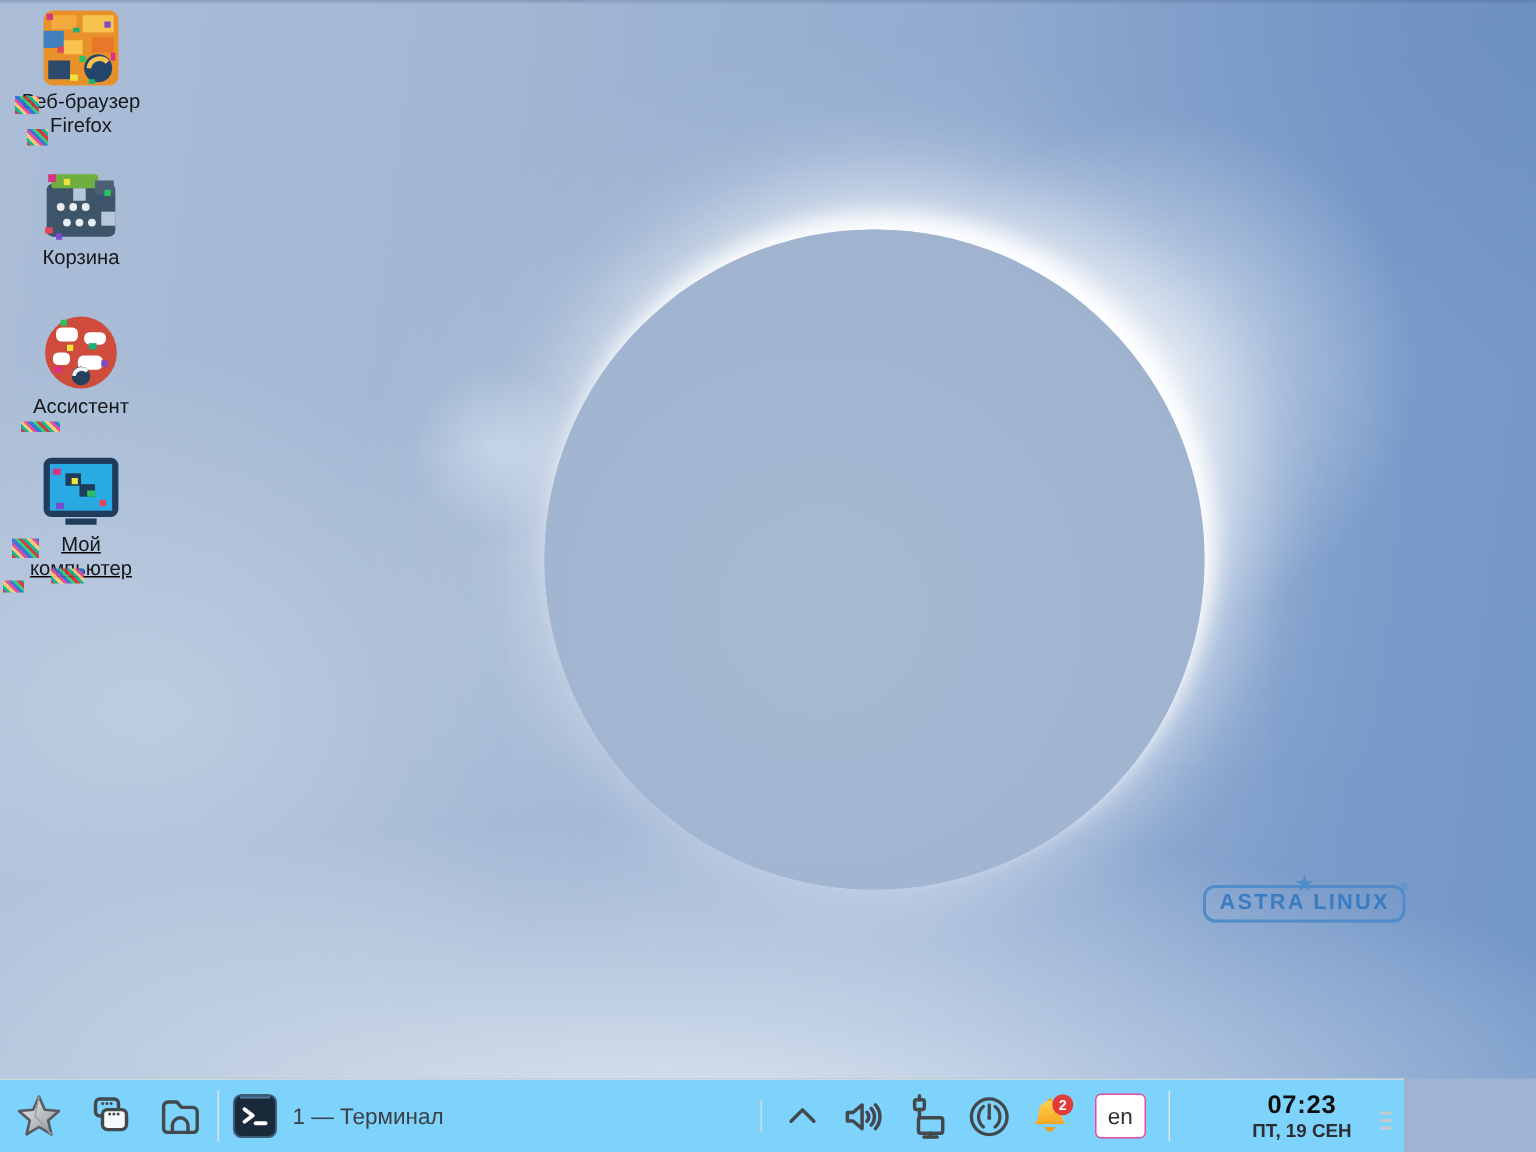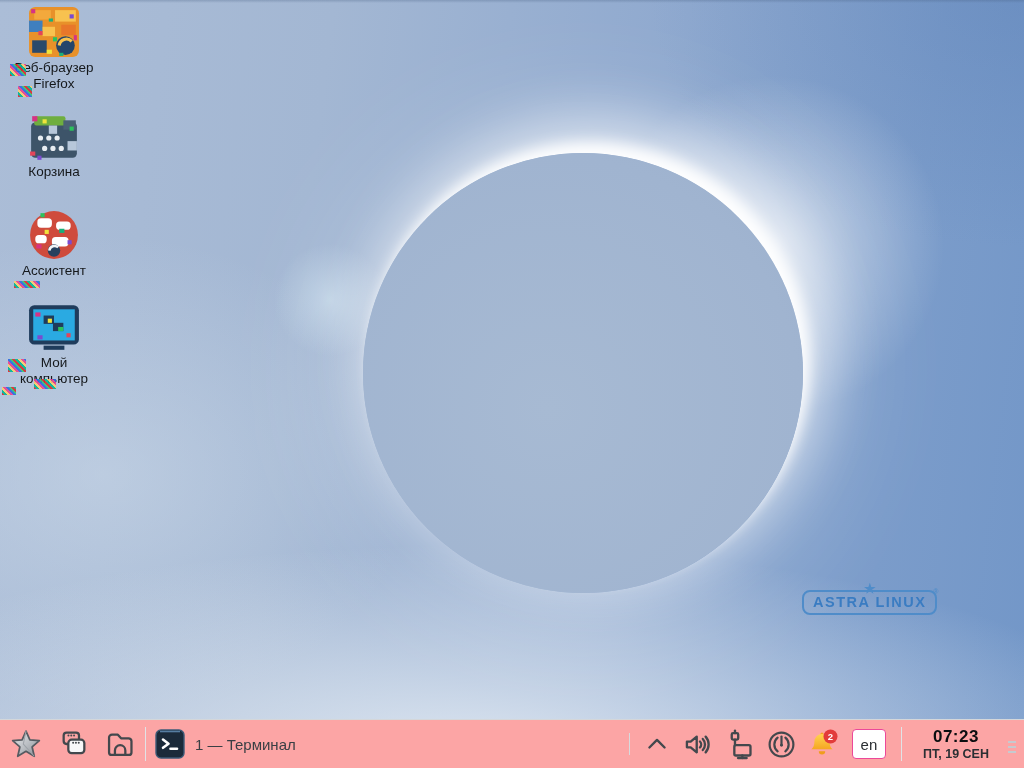--- a/index.html
+++ b/index.html
@@ -61,38 +61,38 @@
   .icon-label { font-size:13.5px; line-height:1.18; color:#15181b; }
   .glitch-chip {
     position:absolute; opacity:.9;
     background-image:repeating-linear-gradient(45deg,
       #d63031 0 2px, #00b894 2px 4px, #fdcb6e 4px 6px,
       #e84393 6px 8px, #2d6cdf 8px 10px, #2ecc71 10px 12px);
   }
 
   
   .taskbar {
-    position:absolute; left:0; bottom:0; width:1024px; height:49px;
-    background:#fca5a5; border-top:1px solid #d4d7da;
+    position:absolute; left:0; bottom:0; width:936px; height:49px;
+    background:#7dd3fc; border-top:1px solid #d4d7da;
     display:flex; align-items:center;
   }
   .tb-left { display:flex; align-items:center; gap:15px; padding-left:10px; }
   .tb-btn { display:flex; align-items:center; justify-content:center; cursor:pointer; }
   .tb-sep { width:1px; height:34px; background:#e1e3e6; margin:0 9px; }
   .tb-sep-sm { width:1px; height:22px; background:#d7dadd; margin:0 2px; }
   .task-entry { display:flex; align-items:center; gap:10px; cursor:pointer; }
   .task-label { font-size:15px; color:#3a3f44; }
   .tb-right { margin-left:auto; display:flex; align-items:center; gap:11px; padding-right:3px; }
   .lang-box {
     min-width:34px; height:30px; background:#ffffff;
     border:1px solid #ec4899; border-radius:4px;
     display:flex; align-items:center; justify-content:center;
     font-size:15px; color:#2b2f33; cursor:pointer;
   }
-  .clock { text-align:center; line-height:1.12; padding:0 6px; cursor:pointer; }
+  .clock { text-align:center; line-height:1.12; padding:0 6px; cursor:pointer;margin-left:34px; }
   .clock-time { font-size:17px; font-weight:bold; color:#0c0e10; letter-spacing:.5px; }
   .clock-date { font-size:12.5px; color:#2b2f33;font-weight:bold; }
   .grip { display:flex; flex-direction:column; gap:3px; padding:6px 5px 0 2px; cursor:pointer; }
   .grip span { display:block; width:8px; height:2px; background:#c6cacf; }
 </style>
 </head>
 <body>
 
 <div class="screen">
 
@@ -173,21 +173,21 @@
         <rect x="14" y="5" width="4" height="4" fill="#f0e43c"></rect>
         <rect x="40" y="12" width="4" height="4" fill="#2bc25e"></rect>
         <rect x="2" y="36" width="5" height="4" fill="#e3455a"></rect>
         <rect x="9" y="40" width="4" height="4" fill="#7a4bd0"></rect>
       </svg>
       <div class="icon-label">
         <div>Корзина</div>
       </div>
     </div>
 
-    <div class="icon-cell" style="top:303px;">
+    <div class="icon-cell" style="top:303px;text-decoration:underline;">
       <svg class="icon-img" width="54" height="50" viewBox="0 0 52 46">
         <rect x="2" y="1" width="48" height="38" rx="5" fill="#1f3c5c"></rect>
         <rect x="6" y="5" width="40" height="30" fill="#2aaae2"></rect>
         <rect x="16" y="11" width="10" height="8" fill="#1f3c5c"></rect>
         <rect x="25" y="18" width="10" height="8" fill="#1f3c5c"></rect>
         <rect x="16" y="40" width="20" height="4" fill="#1f3c5c"></rect>
         <rect x="8" y="8" width="5" height="4" fill="#d63384"></rect>
         <rect x="20" y="14" width="4" height="4" fill="#f0e43c"></rect>
         <rect x="30" y="22" width="5" height="4" fill="#2bc25e"></rect>
         <rect x="38" y="28" width="4" height="4" fill="#e3455a"></rect>

